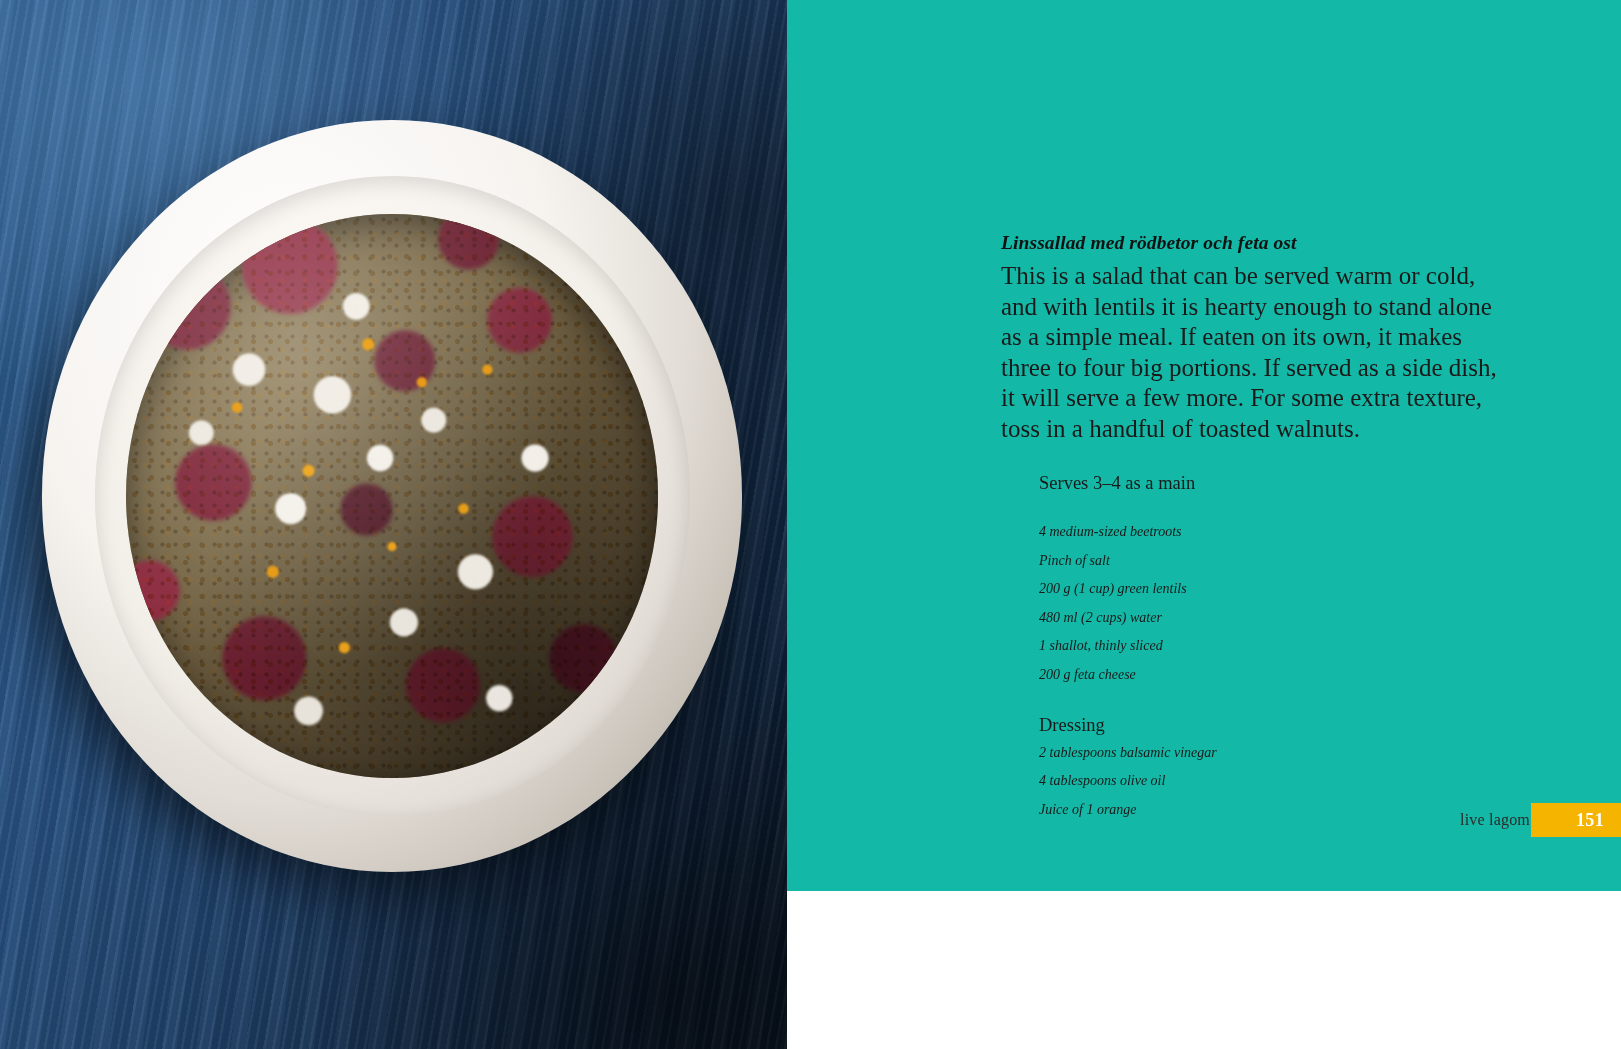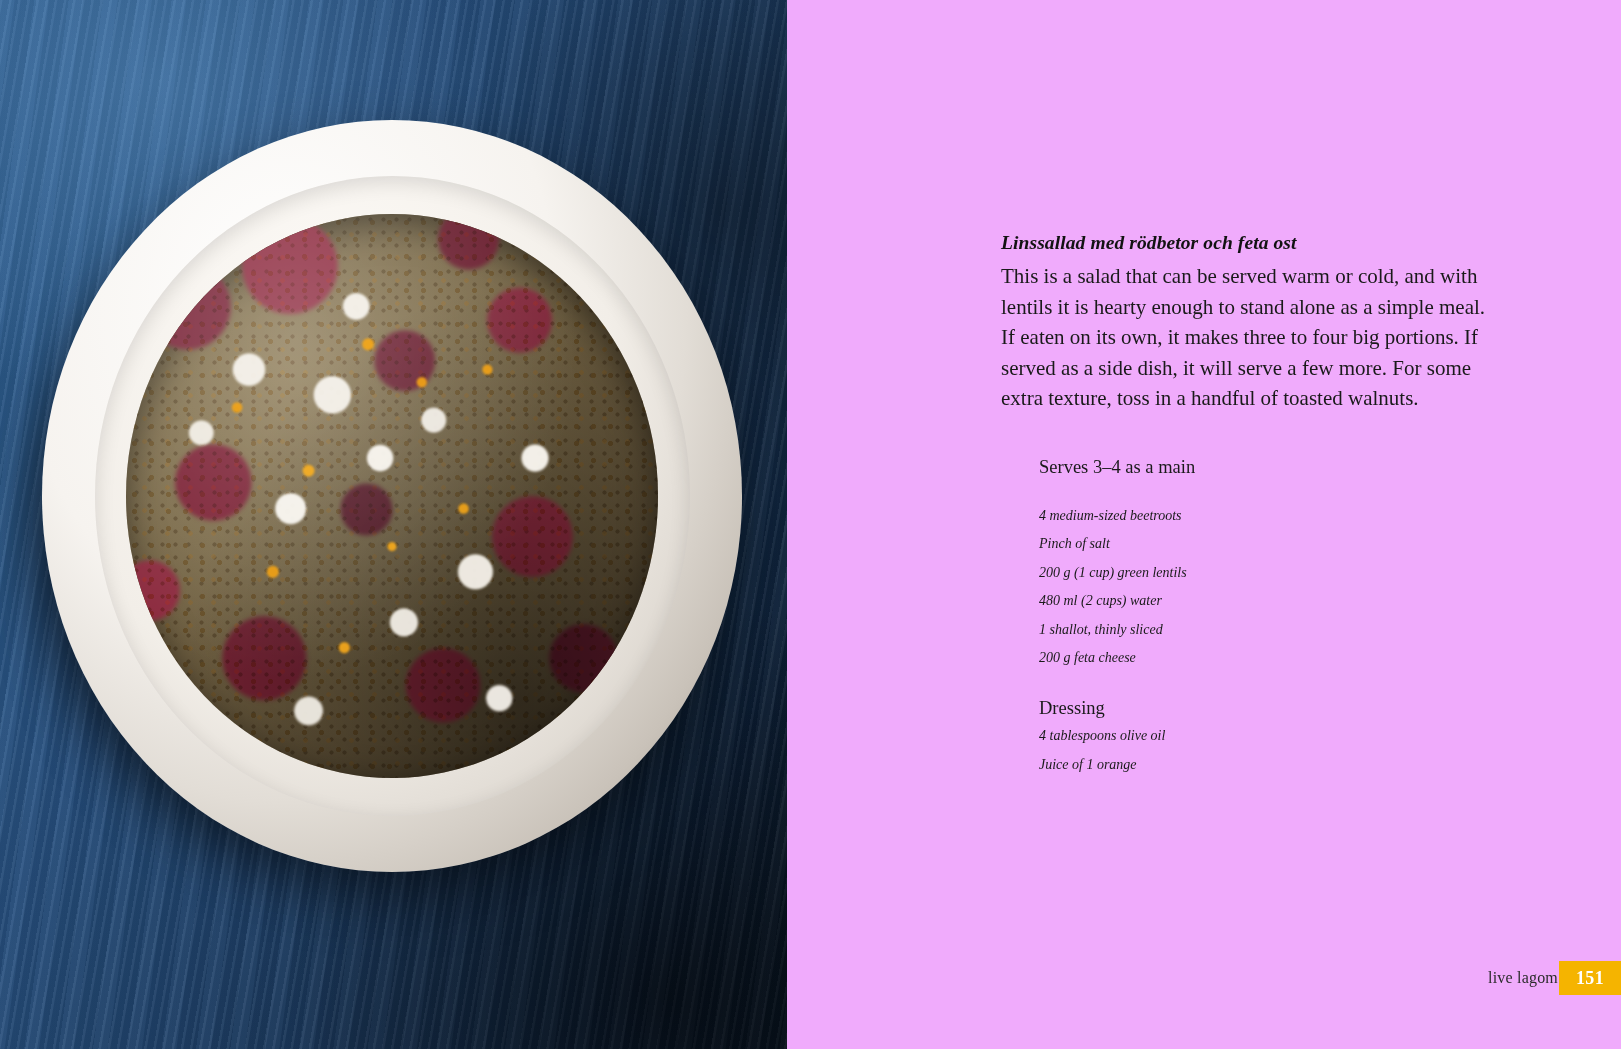--- a/index.html
+++ b/index.html
@@ -171,46 +171,46 @@
     position: absolute;
     inset: 0;
     background: radial-gradient(ellipse at 32% 22%, rgba(255,255,255,0.22), rgba(0,0,0,0) 55%),
                 radial-gradient(ellipse at 74% 86%, rgba(0,0,0,0.45), rgba(0,0,0,0) 60%);
   }
 
   
   .text-page {
     position: relative;
     width: 834px;
-    height: 1049px;
-    background: #f0abfc;
+    height: 891px;
+    background: #14b8a6;
   }
   .recipe {
     position: absolute;
     left: 214px;
     top: 228px;
     width: 500px;
   }
   .recipe-title {
     font-family: "Liberation Serif", serif;
     font-weight: bold;
     font-style: italic;
     font-size: 19.5px;
     line-height: 29px;
     color: #121212;
     letter-spacing: 0.1px;
   }
   .intro {
     margin-top: 4px;
-    font-size: 21px;
+    font-size: 25px;
     line-height: 30.5px;
     color: #1a1a1a;
   }
   .ingredients {
-    margin-top: 39px;
+    margin-top: 25px;
     padding-left: 38px;
     font-family: Liberation Serif, serif;
   }
   .serves {
     font-size: 18.5px;
     line-height: 28px;
     color: #1a1a1a;
   }
   .group {
     margin-top: 21px;
@@ -246,20 +246,21 @@
   .page-number {
     background: #f5b400;
     color: #ffffff;
     font-weight: bold;
     font-size: 18px;
     width: 62px;
     display: flex;
     align-items: center;
     justify-content: center;
     letter-spacing: 0.3px;
+    padding-left: 28px;
   }
 </style>
 </head>
 <body>
 
 <div class="spread">
 
   <div class="photo-page">
     <div class="photo-bg"></div>
     <div class="bowl-shadow"></div>
@@ -288,20 +289,21 @@
           <div class="ing-item">4 medium-sized beetroots</div>
           <div class="ing-item">Pinch of salt</div>
           <div class="ing-item">200 g (1 cup) green lentils</div>
           <div class="ing-item">480 ml (2 cups) water</div>
           <div class="ing-item">1 shallot, thinly sliced</div>
           <div class="ing-item">200 g feta cheese</div>
         </div>
 
         <div class="group">
           <div class="group-heading">Dressing</div>
+          <div class="ing-item">2 tablespoons balsamic vinegar</div>
           <div class="ing-item">4 tablespoons olive oil</div>
           <div class="ing-item">Juice of 1 orange</div>
         </div>
       </div>
     </div>
 
     <div class="footer">
       <div class="footer-label">live lagom</div>
       <div class="page-number">151</div>
     </div>

